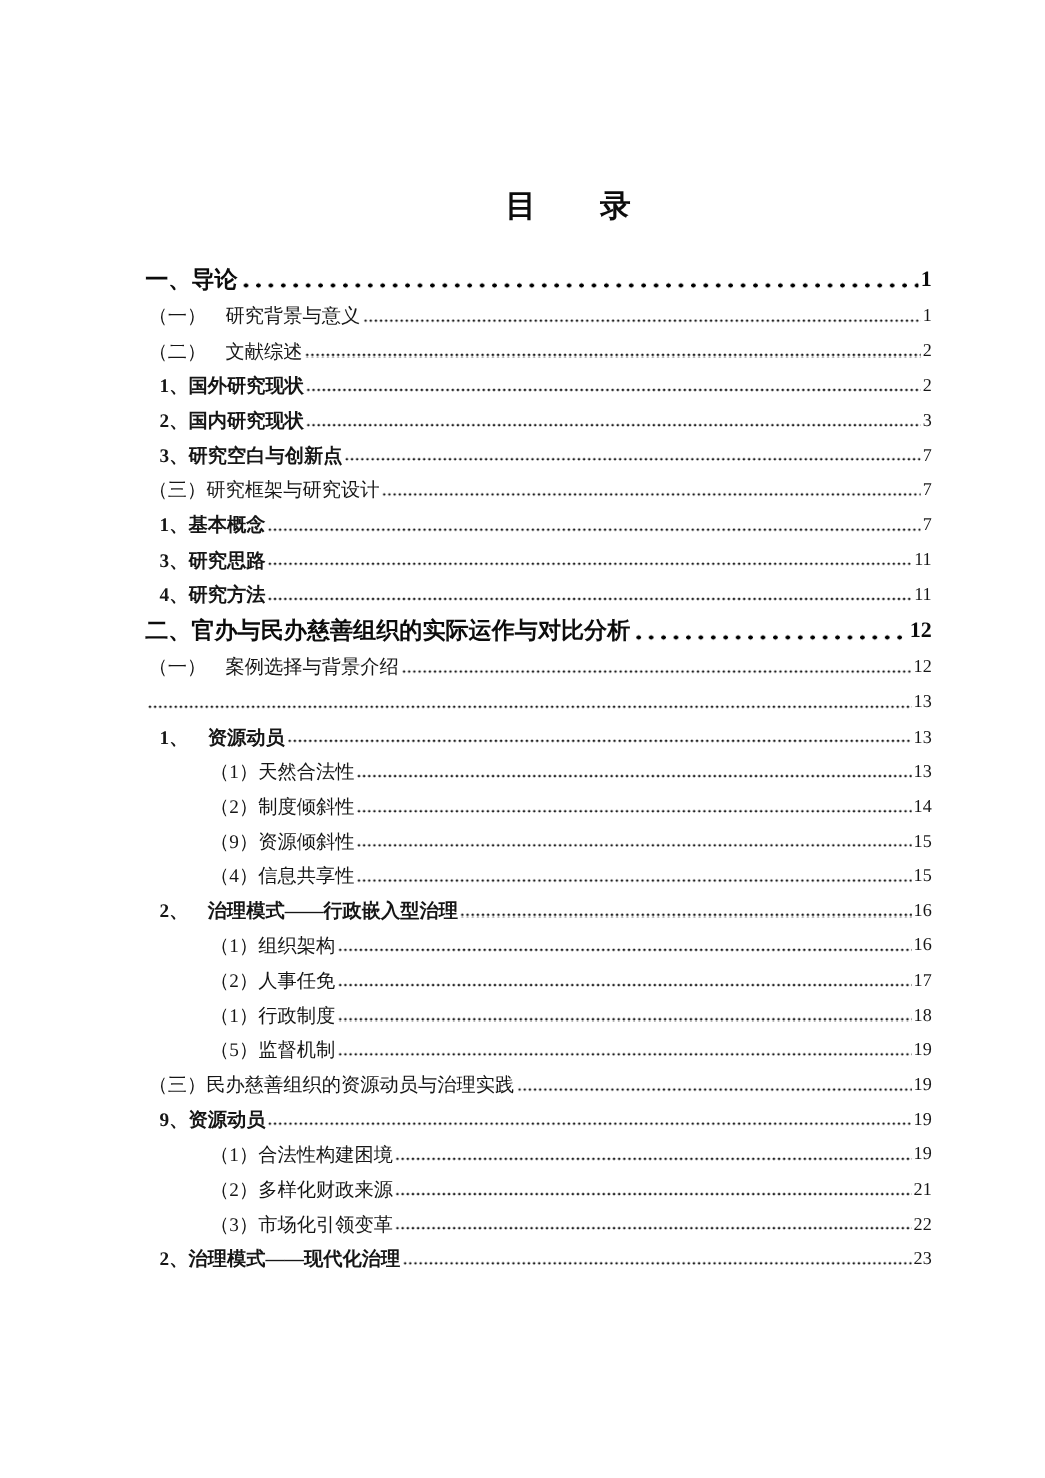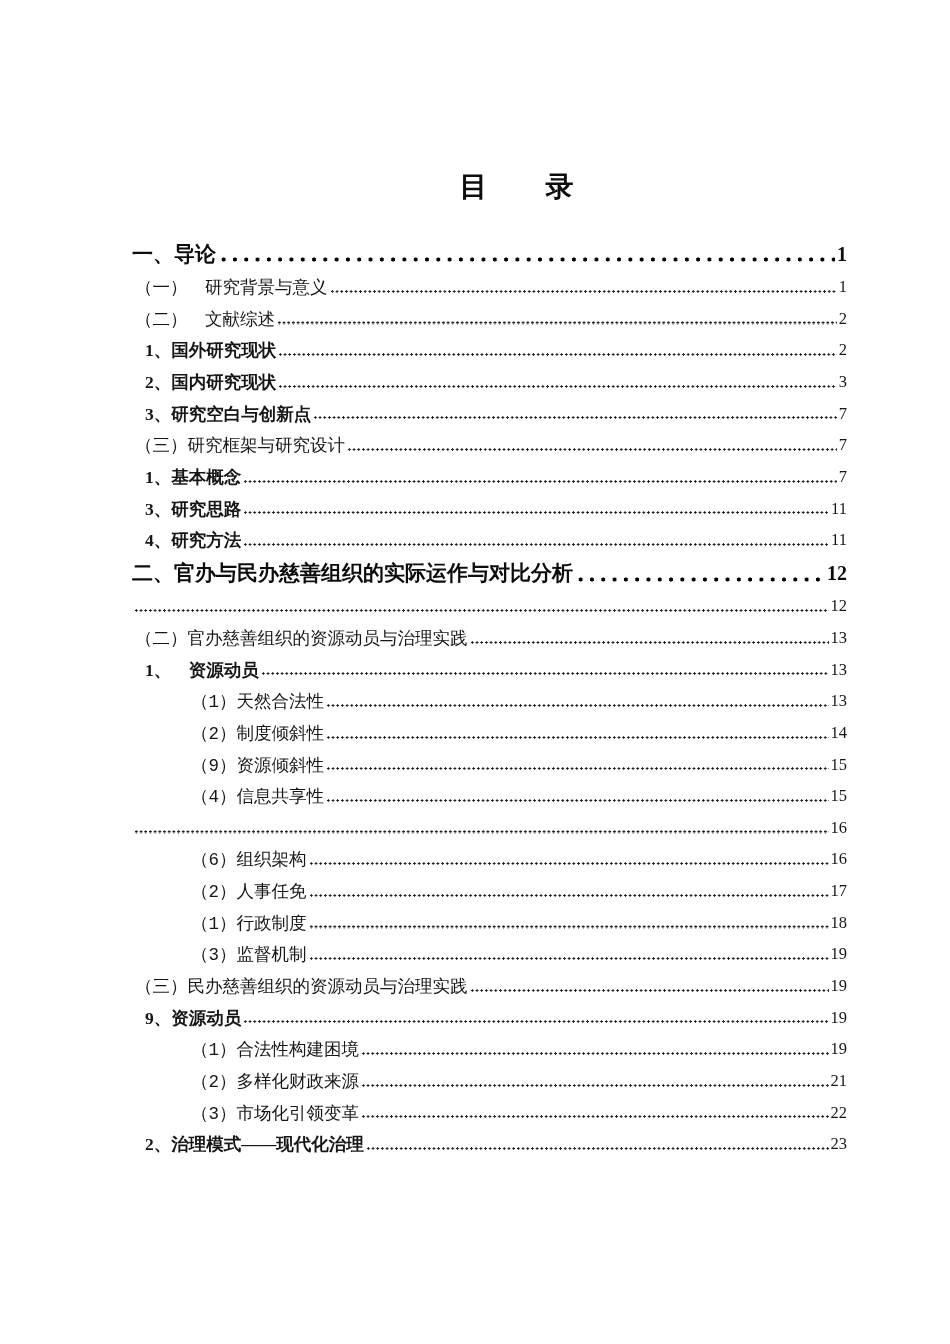--- a/index.html
+++ b/index.html
@@ -44,21 +44,21 @@
   }
   .row.lv1 {
     height: 34.5px;
     font-family: "Liberation Sans", "DejaVu Sans", sans-serif;
     font-weight: 700;
     font-size: 21px;
     color: #0c0c0c;
   }
   .row.lv2 .label { padding-left: 3px; font-family: Liberation Mono, monospace; }
   .row.lv3 .label { padding-left: 13px; font-weight: bold; }
-  .row.lv4 .label { padding-left: 59px; font-family: Liberation Mono, monospace; }
+  .row.lv4 .label { padding-left: 59px; }
   .label {
     flex: 0 0 auto;
   }
   .dots {
     flex: 1 1 auto;
     align-self: flex-end;
     margin: 0 2px 10px 2px;
     background-repeat: repeat-x;
     background-position: 0 100%;
   }
@@ -144,25 +144,25 @@
         <span class="label">4、研究方法</span>
         <span class="dots lead-normal"></span>
         <span class="pagenum">11</span>
       </div>
       <div class="row lv1">
         <span class="label">二、官办与民办慈善组织的实际运作与对比分析</span>
         <span class="dots lead-chapter"></span>
         <span class="pagenum">12</span>
       </div>
       <div class="row lv2">
+        <span class="label">（一）　案例选择与背景介绍</span>
         <span class="dots lead-normal"></span>
         <span class="pagenum">12</span>
       </div>
       <div class="row lv2">
-        <span class="label">（二）官办慈善组织的资源动员与治理实践</span>
         <span class="dots lead-normal"></span>
         <span class="pagenum">13</span>
       </div>
       <div class="row lv3">
         <span class="label">1、　资源动员</span>
         <span class="dots lead-normal"></span>
         <span class="pagenum">13</span>
       </div>
       <div class="row lv4">
         <span class="label">（1）天然合法性</span>
@@ -178,40 +178,41 @@
         <span class="label">（9）资源倾斜性</span>
         <span class="dots lead-normal"></span>
         <span class="pagenum">15</span>
       </div>
       <div class="row lv4">
         <span class="label">（4）信息共享性</span>
         <span class="dots lead-normal"></span>
         <span class="pagenum">15</span>
       </div>
       <div class="row lv3">
+        <span class="label">2、　治理模式——行政嵌入型治理</span>
         <span class="dots lead-normal"></span>
         <span class="pagenum">16</span>
       </div>
       <div class="row lv4">
-        <span class="label">（6）组织架构</span>
+        <span class="label">（1）组织架构</span>
         <span class="dots lead-normal"></span>
         <span class="pagenum">16</span>
       </div>
       <div class="row lv4">
         <span class="label">（2）人事任免</span>
         <span class="dots lead-normal"></span>
         <span class="pagenum">17</span>
       </div>
       <div class="row lv4">
         <span class="label">（1）行政制度</span>
         <span class="dots lead-normal"></span>
         <span class="pagenum">18</span>
       </div>
       <div class="row lv4">
-        <span class="label">（3）监督机制</span>
+        <span class="label">（5）监督机制</span>
         <span class="dots lead-normal"></span>
         <span class="pagenum">19</span>
       </div>
       <div class="row lv2">
         <span class="label">（三）民办慈善组织的资源动员与治理实践</span>
         <span class="dots lead-normal"></span>
         <span class="pagenum">19</span>
       </div>
       <div class="row lv3">
         <span class="label">9、资源动员</span>

